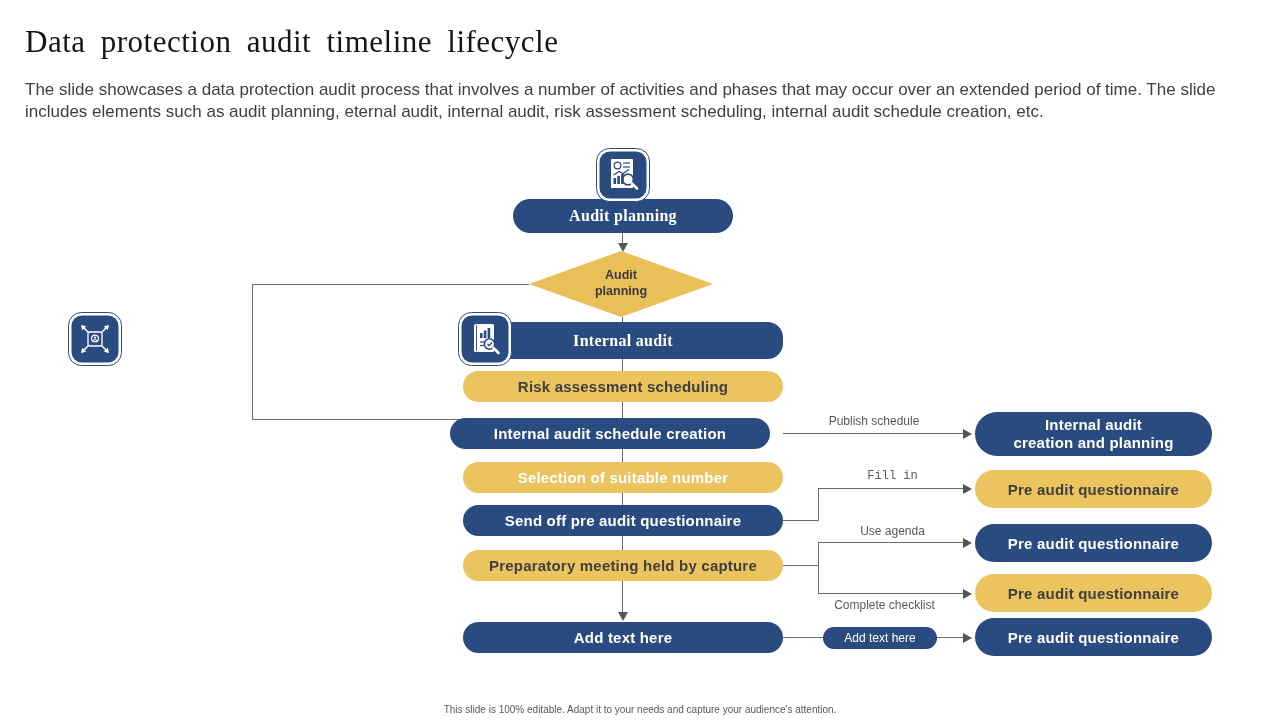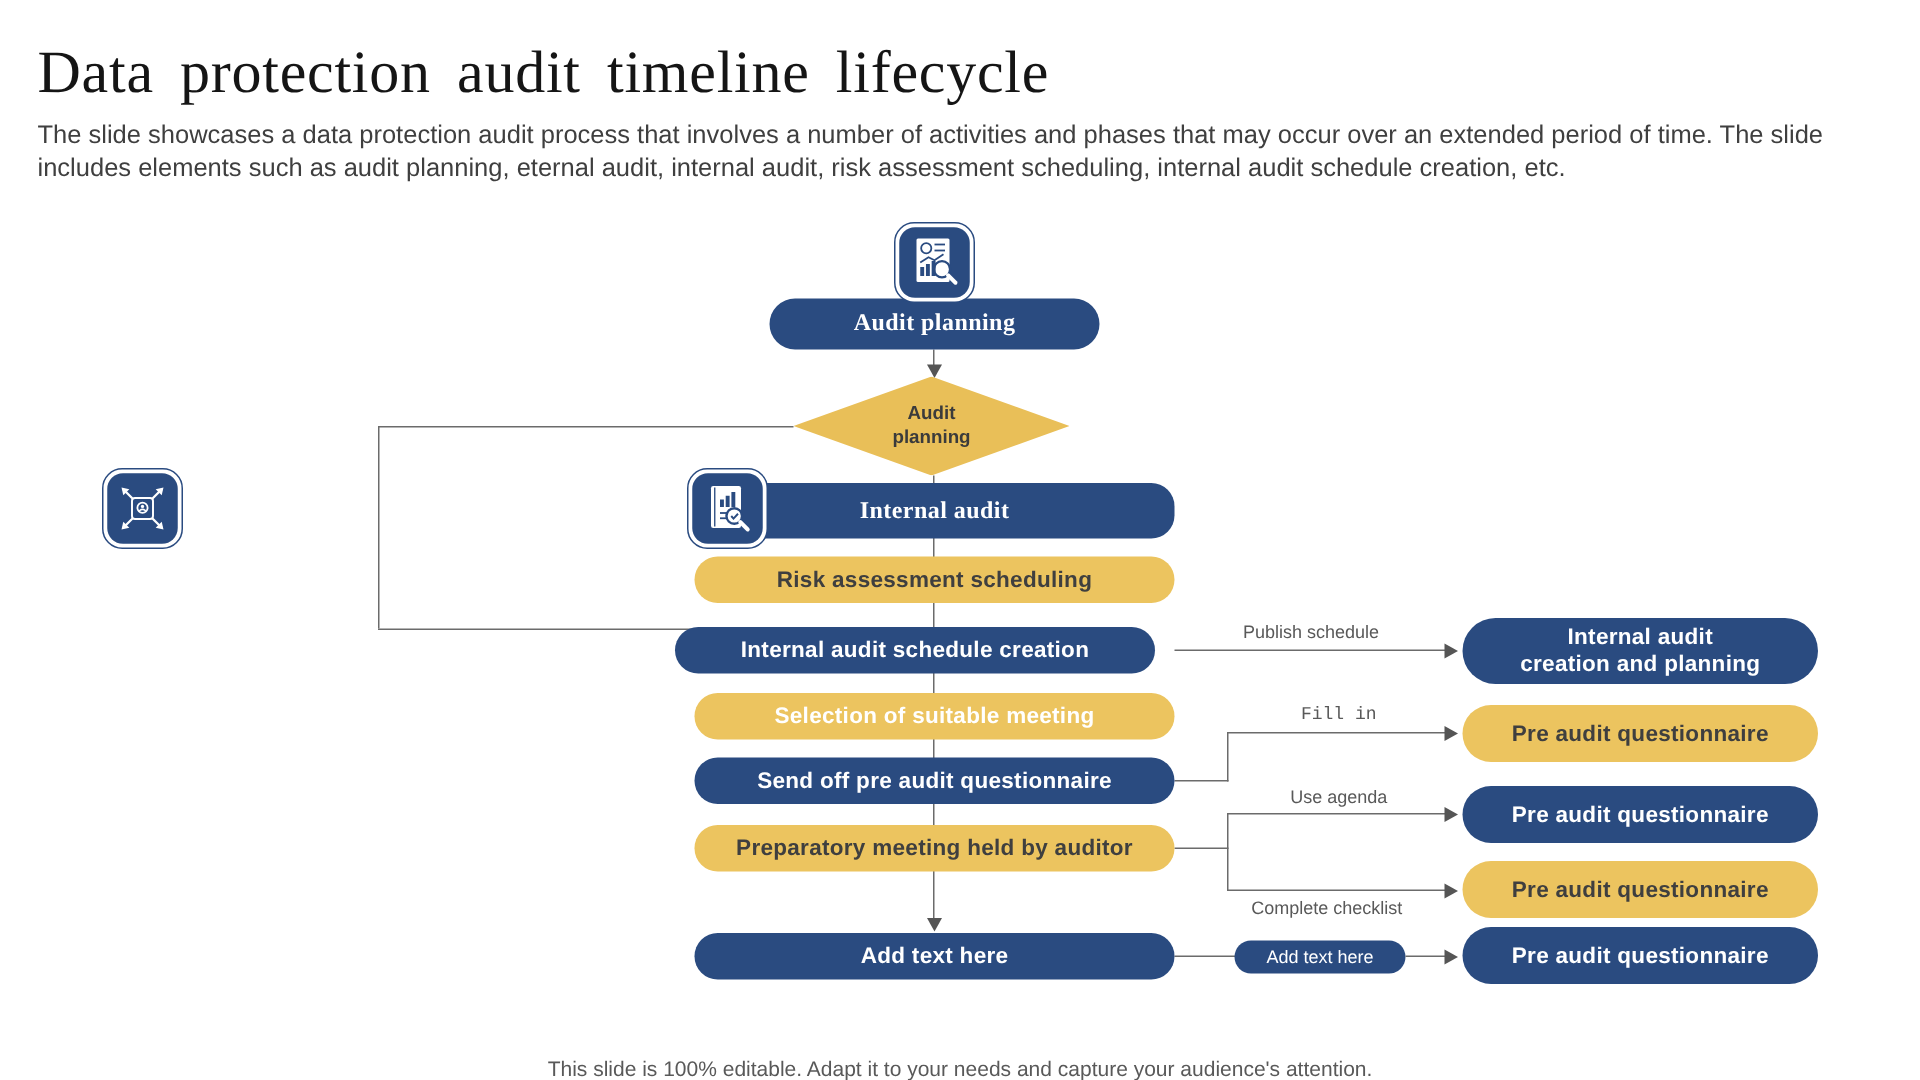--- a/index.html
+++ b/index.html
@@ -2,23 +2,23 @@
 <html><head>
 <meta charset="utf-8">
 <style>
   html,body{margin:0;padding:0;background:#fff;}
   .stage{position:relative;width:1280px;height:720px;background:#ffffff;overflow:hidden;
          font-family:"Liberation Sans",sans-serif;}
   .abs{position:absolute;}
 
   
   .title{left:25px;top:24px;width:900px;font-family:"Liberation Serif",serif;
-         font-size:40px;color:#151515;word-spacing:7px;letter-spacing:.5px;}
+         font-size:31px;color:#151515;word-spacing:7px;letter-spacing:.5px;}
   .subtitle{left:25px;top:79px;width:1232px;font-size:17px;line-height:1.32;color:#3f3f3f;}
-  .footer{left:0;top:704px;width:1280px;text-align:center;font-size:14px;color:#595959;}
+  .footer{left:0;top:704px;width:1280px;text-align:center;font-size:10px;color:#595959;}
 
   
   .hline{height:1px;background:#6b6b6b;}
   .vline{width:1px;background:#6b6b6b;}
   .arrow-right{width:0;height:0;border-top:5px solid transparent;
                border-bottom:5px solid transparent;border-left:9px solid #555;}
   .arrow-down{width:0;height:0;border-left:5px solid transparent;
               border-right:5px solid transparent;border-top:9px solid #555;}
   .clabel{font-size:12px;color:#595959;text-align:center;}
 
@@ -83,23 +83,23 @@
 
   <div class="abs diamond">
     <div class="diamond-text">Audit planning</div>
   </div>
 
 
   <div class="abs pill navy serif-label" style="left:463px;top:322px;width:320px;height:37px;border-radius:15.5px;">Internal audit</div>
 
   <div class="abs pill gold sans13" style="left:463px;top:371px;width:320px;height:31px;">Risk assessment scheduling</div>
   <div class="abs pill navy sans13" style="left:450px;top:418px;width:320px;height:31px;">Internal audit schedule creation</div>
-  <div class="abs pill gold-light sans13" style="left:463px;top:462px;width:320px;height:31px;">Selection of suitable meeting</div>
+  <div class="abs pill gold-light sans13" style="left:463px;top:462px;width:320px;height:31px;">Selection of suitable number</div>
   <div class="abs pill navy sans13" style="left:463px;top:505px;width:320px;height:31px;">Send off pre audit questionnaire</div>
-  <div class="abs pill gold sans13" style="left:463px;top:550px;width:320px;height:31px;">Preparatory meeting held by auditor</div>
+  <div class="abs pill gold sans13" style="left:463px;top:550px;width:320px;height:31px;">Preparatory meeting held by capture</div>
   <div class="abs pill navy sans13" style="left:463px;top:622px;width:320px;height:31px;">Add text here</div>
 
   <div class="abs pill navy sans13" style="left:975px;top:412px;width:237px;height:44px;border-radius:22px;padding:0 38px;box-sizing:border-box;line-height:1.2;">Internal audit creation and planning</div>
   <div class="abs pill gold sans13" style="left:975px;top:470px;width:237px;height:38px;border-radius:19px;">Pre audit questionnaire</div>
   <div class="abs pill navy sans13" style="left:975px;top:524px;width:237px;height:38px;border-radius:19px;">Pre audit questionnaire</div>
   <div class="abs pill gold sans13" style="left:975px;top:574px;width:237px;height:38px;border-radius:19px;">Pre audit questionnaire</div>
   <div class="abs pill navy sans13" style="left:975px;top:618px;width:237px;height:38px;border-radius:19px;">Pre audit questionnaire</div>
 
   <div class="abs icon-box" style="left:596px;top:148px;">
     <svg width="54" height="54" viewBox="0 0 54 54">

